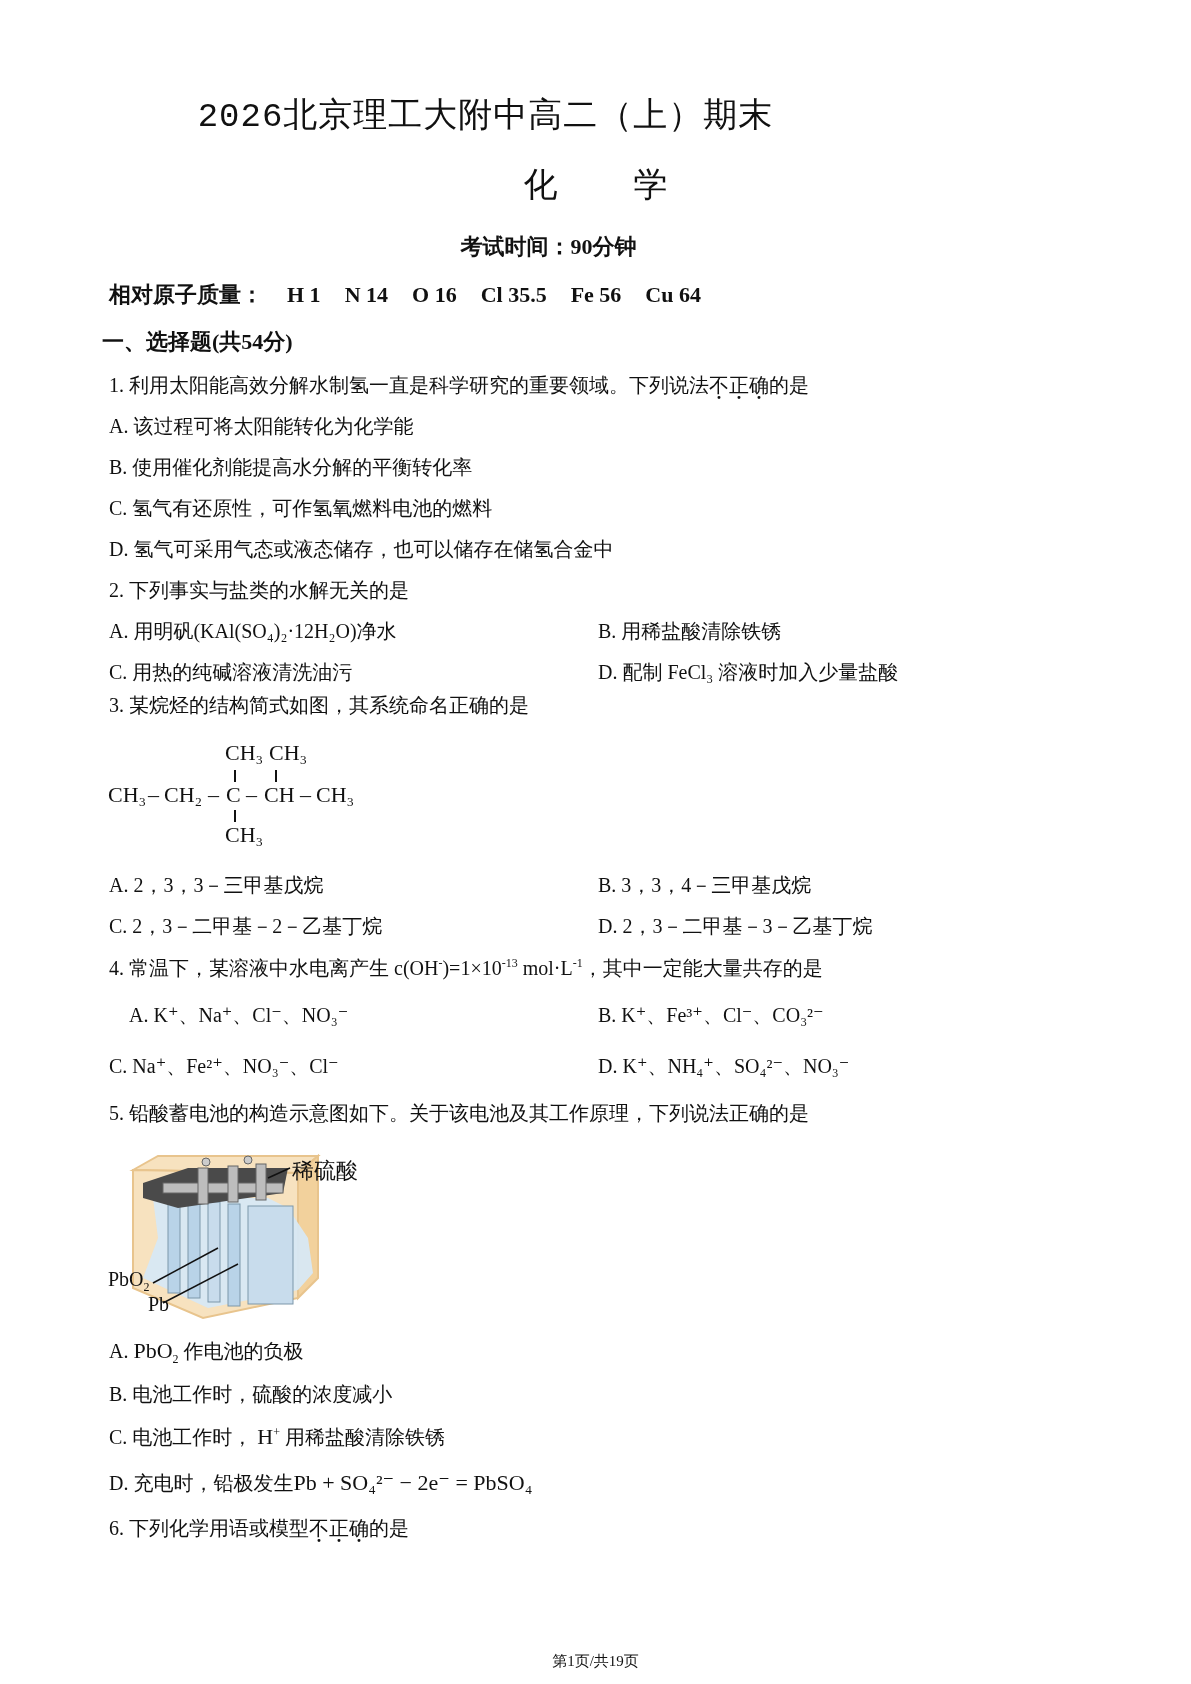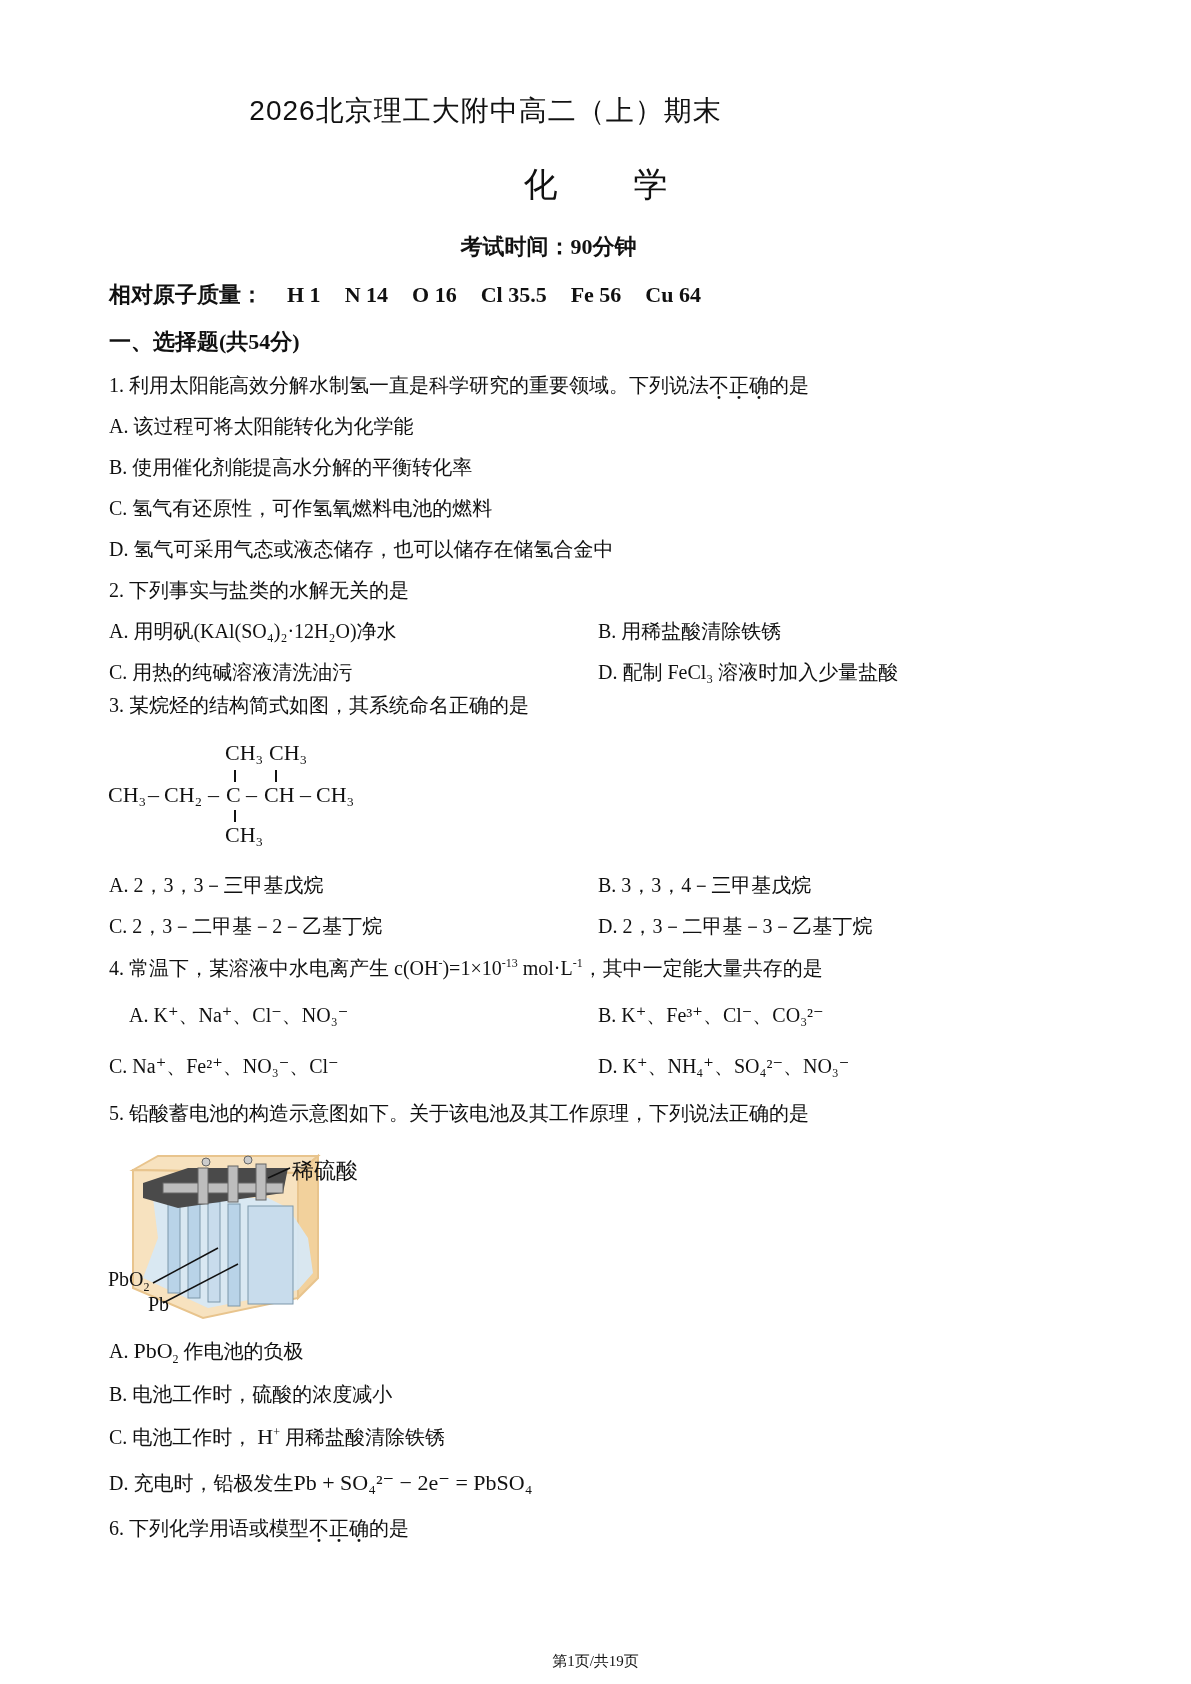--- a/index.html
+++ b/index.html
@@ -1,28 +1,28 @@
 <!DOCTYPE html>
 <html><head>
 <meta charset="utf-8">
 <style>
   html, body { margin:0; padding:0; background:#ffffff; }
   body { width:1191px; height:1684px; position:relative; overflow:hidden;
          font-family:"Liberation Serif","DejaVu Serif",serif; color:#111; }
   .abs { position:absolute; white-space:nowrap; }
-  .title { top:92px; left:0; width:971px; text-align:center; font-size:28px;
-           font-family:Liberation Sans, sans-serif; letter-spacing:1px; }
+  .title { top:92px; left:0; width:971px; text-align:center; font-size:34px;
+           font-family:Liberation Mono, monospace; letter-spacing:1px; }
   .subject { top:162px; left:0; width:1191px; text-align:center; font-size:34px;
              font-family:"DejaVu Sans","Liberation Sans",sans-serif; }
   .subject span { display:inline-block; margin:0 38px; }
   .examtime { top:232px; left:0; width:1097px; text-align:center; font-size:22px; font-weight:bold; }
   .masses { top:280px; left:109px; font-size:22px; font-weight:bold; }
   .masses .m { margin-left:24px; }
   .masses .m:first-of-type { margin-left:4px; }
-  .section { top:327px; left:109px; font-size:22px; font-weight:bold; }
+  .section { top:327px; left:102px; font-size:22px; font-weight:bold; }
   .q { font-size:20px; }
   .opt { font-size:20px; }
   sub, sup { font-size:12px; line-height:0; }
   .dotted { position:relative; }
   .dotted::after { content:"·"; position:absolute; left:50%; transform:translateX(-50%);
                    top:14px; font-size:18px; font-weight:bold; }
   .struct { top:735px; left:108px; width:260px; height:120px; font-size:22px; }
   .struct .t { position:absolute; }
   .struct .vl { position:absolute; width:1.5px; height:12px; background:#111; }
   .battery { top:1136px; left:108px; width:280px; height:190px; }

